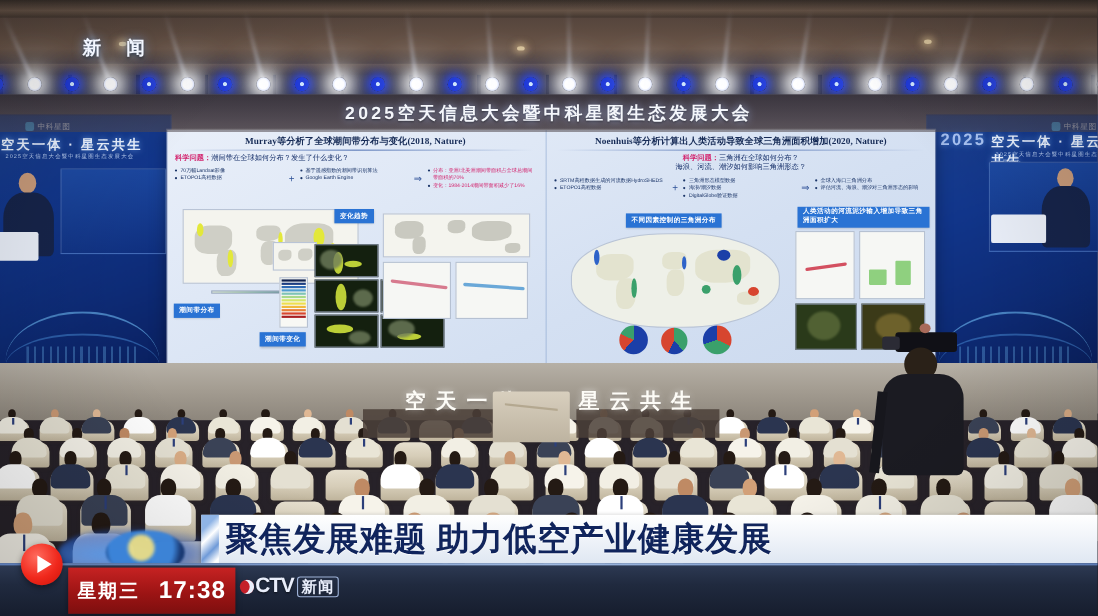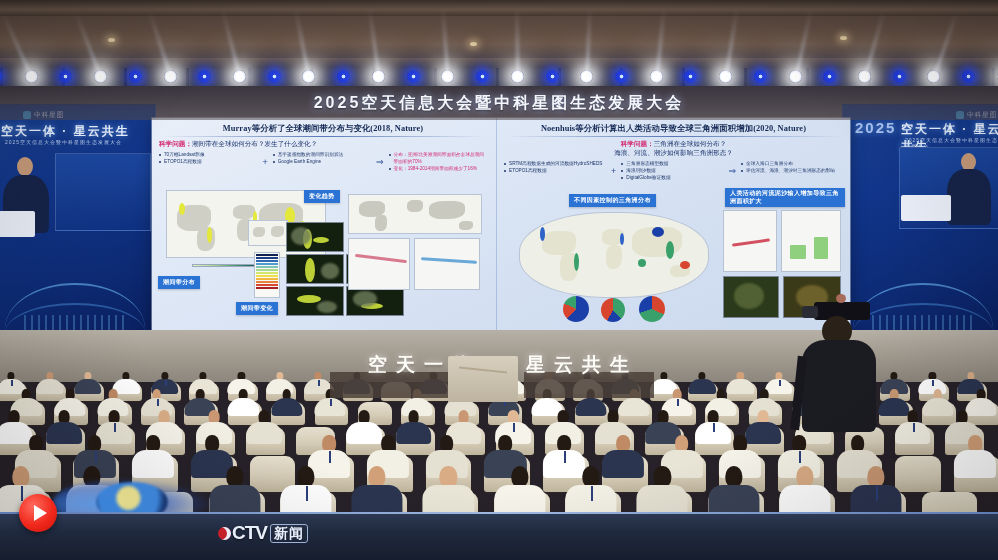--- a/index.html
+++ b/index.html
@@ -1074,32 +1074,41 @@
   <div class="cameraman" style="left:790px;top:300px;width:120px;height:130px">
     <div class="cam-rig" style="left:24px;top:2px;width:56px;height:18px"></div>
     <div class="cam-lens" style="left:12px;top:6px;width:16px;height:12px;border-radius:3px"></div>
     <div class="cam-lens" style="left:46px;top:-6px;width:10px;height:9px;background:#a86a5a;border-radius:50%"></div>
     <div class="cam-head" style="left:32px;top:16px;width:30px;height:30px"></div>
     <div class="cam-body" style="left:12px;top:40px;width:74px;height:92px"></div>
     <div class="cam-tripod" style="left:4px;top:56px;width:9px;height:74px;transform:rotate(6deg)"></div>
   </div>
 
   <div class="cctv-logo">
+    <div class="cctv-bottom">新 闻</div>
   </div>
 
+  <div class="headline-band">
+    <div class="accent"></div>
+    <div class="headline-text">聚焦发展难题 助力低空产业健康发展</div>
+  </div>
 
   <div class="wm-swoosh"></div>
   <div class="wm-globe"></div>
   <div class="play-watermark">
     <div class="tri"></div>
   </div>
 
   <div class="ticker">
     <div class="ticker-bg"></div>
     <div class="ticker-top-line"></div>
+    <div class="time-box">
+      <span class="dow">星期三</span>
+      <span class="clock">17:38</span>
+    </div>
     <div class="ticker-logo">
       <span class="tl-cctv">
         <span class="cdot"></span>
           <span>CTV</span>
       </span>
       <span class="tl-news">新闻</span>
     </div>
   </div>
 
   <div class="vignette"></div>

